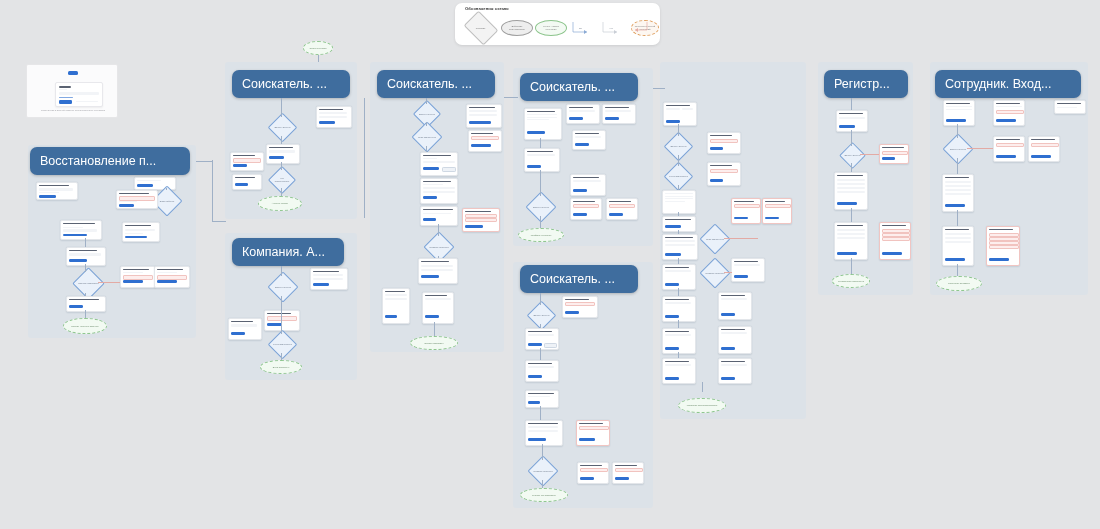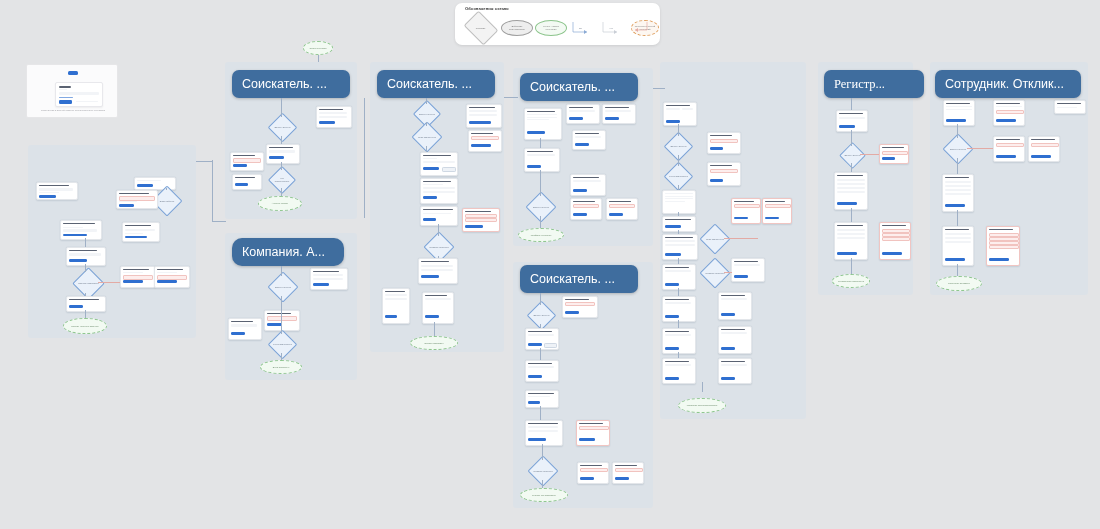--- a/index.html
+++ b/index.html
@@ -138,20 +138,21 @@
       <div class="btn" style="left:3px;top:17px;width:13px;height:3.6px;"></div>
       <div class="fld" style="left:20px;top:18px;width:22px;height:1.4px;"></div>
     </div>
     <div class="frame-foot" style="left:14px;top:44px;font-size:2.3px;">Экран входа в личный кабинет. Точка входа всех сценариев</div>
   </div>
 
   <div class="oval" style="left:303px;top:41px;width:30px;height:14px;">Старт сценария</div>
   <div class="conn v" style="left:318px;top:55px;height:16px;"></div>
 
   <div class="section" style="left:28px;top:145px;width:168px;height:193px;"></div>
+  <div class="sec-title" style="left:30px;top:147px;width:160px;height:28px;">Восстановление п...</div>
 
   <div class="card" style="left:134px;top:177px;width:40px;height:11px;">
     <div class="fld" style="left:2px;top:2px;width:24px;height:1.4px;"></div>
     <div class="btn" style="left:2px;top:6px;width:16px;height:3px;"></div>
   </div>
   <div class="card" style="left:36px;top:182px;width:40px;height:16px;">
     <div class="fld" style="left:2px;top:2px;width:30px;height:1.3px;background:#5a6272;"></div>
     <div class="fld" style="left:2px;top:5px;width:34px;height:3px;"></div>
     <div class="fld" style="left:2px;top:9px;width:20px;height:1.2px;"></div>
     <div class="btn" style="left:2px;top:12px;width:17px;height:2.6px;"></div>
@@ -238,21 +239,21 @@
     <div class="fld" style="left:2px;top:2px;width:20px;height:1.2px;background:#5a6272;"></div>
     <div class="btn" style="left:2px;top:8px;width:13px;height:2.6px;"></div>
   </div>
   <div class="oval" style="left:258px;top:196px;width:44px;height:15px;">Аккаунт создан</div>
   <div class="conn v" style="left:281px;top:98px;height:19px;"></div>
   <div class="conn v" style="left:281px;top:136px;height:8px;"></div>
   <div class="conn v" style="left:281px;top:162px;height:8px;"></div>
   <div class="conn v" style="left:281px;top:188px;height:8px;"></div>
 
   <div class="section" style="left:225px;top:233px;width:132px;height:147px;"></div>
-  <div class="sec-title" style="left:232px;top:238px;width:112px;height:28px;border-radius:10px;">Компания. А...</div>
+  <div class="sec-title" style="left:232px;top:238px;width:112px;height:28px;">Компания. А...</div>
 
   <div class="card" style="left:310px;top:268px;width:36px;height:20px;">
     <div class="fld" style="left:2px;top:2px;width:26px;height:1.2px;background:#5a6272;"></div>
     <div class="fld" style="left:2px;top:5px;width:30px;height:2.4px;"></div>
     <div class="fld" style="left:2px;top:9px;width:30px;height:2.4px;"></div>
     <div class="btn" style="left:2px;top:14px;width:16px;height:2.8px;"></div>
   </div>
   <div class="diamond" style="left:272px;top:276px;width:20px;height:20px;">
     <div class="dtxt">Данные верны?</div>
   </div>
@@ -563,21 +564,21 @@
   <div class="conn v" style="left:678px;top:230px;height:4px;"></div>
   <div class="conn v" style="left:678px;top:258px;height:6px;"></div>
   <div class="conn v" style="left:678px;top:288px;height:8px;"></div>
   <div class="conn v" style="left:678px;top:320px;height:8px;"></div>
   <div class="conn v" style="left:678px;top:352px;height:6px;"></div>
   <div class="conn v" style="left:702px;top:382px;height:10px;"></div>
   <div class="conn h red" style="left:724px;top:238px;width:34px;"></div>
   <div class="conn h red" style="left:724px;top:272px;width:8px;"></div>
 
   <div class="section" style="left:818px;top:62px;width:95px;height:233px;"></div>
-  <div class="sec-title" style="left:824px;top:70px;width:100px;height:28px;font-family:Liberation Serif, serif;">Регистр...</div>
+  <div class="sec-title" style="left:824px;top:70px;width:84px;height:28px;">Регистр...</div>
 
   <div class="card" style="left:836px;top:110px;width:30px;height:20px;">
     <div class="fld" style="left:2px;top:2px;width:24px;height:1.2px;background:#5a6272;"></div>
     <div class="fld" style="left:2px;top:6px;width:26px;height:2.4px;"></div>
     <div class="btn" style="left:2px;top:14px;width:16px;height:2.6px;"></div>
   </div>
   <div class="diamond" style="left:843px;top:146px;width:17px;height:17px;">
     <div class="dtxt">Данные верны?</div>
   </div>
   <div class="card red" style="left:879px;top:144px;width:28px;height:18px;">
@@ -609,21 +610,21 @@
   </div>
   <div class="oval" style="left:832px;top:274px;width:38px;height:14px;">Регистрация завершена</div>
   <div class="conn v" style="left:851px;top:98px;height:12px;"></div>
   <div class="conn v" style="left:851px;top:130px;height:16px;"></div>
   <div class="conn v" style="left:851px;top:163px;height:9px;"></div>
   <div class="conn v" style="left:851px;top:208px;height:14px;"></div>
   <div class="conn v" style="left:851px;top:258px;height:16px;"></div>
   <div class="conn h red" style="left:860px;top:154px;width:19px;"></div>
 
   <div class="section" style="left:930px;top:62px;width:158px;height:233px;"></div>
-  <div class="sec-title" style="left:935px;top:70px;width:146px;height:28px;">Сотрудник. Отклик...</div>
+  <div class="sec-title" style="left:935px;top:70px;width:146px;height:28px;">Сотрудник. Вход...</div>
 
   <div class="card" style="left:943px;top:100px;width:30px;height:24px;">
     <div class="fld" style="left:2px;top:2px;width:24px;height:1.1px;background:#5a6272;"></div>
     <div class="fld" style="left:2px;top:5px;width:26px;height:1.1px;"></div>
     <div class="fld" style="left:2px;top:7.5px;width:26px;height:1.1px;"></div>
     <div class="btn" style="left:2px;top:18px;width:20px;height:2.6px;"></div>
   </div>
   <div class="card" style="left:993px;top:100px;width:30px;height:24px;">
     <div class="fld" style="left:2px;top:2px;width:24px;height:1.1px;background:#5a6272;"></div>
     <div class="fld" style="left:2px;top:5px;width:26px;height:1.1px;"></div>

